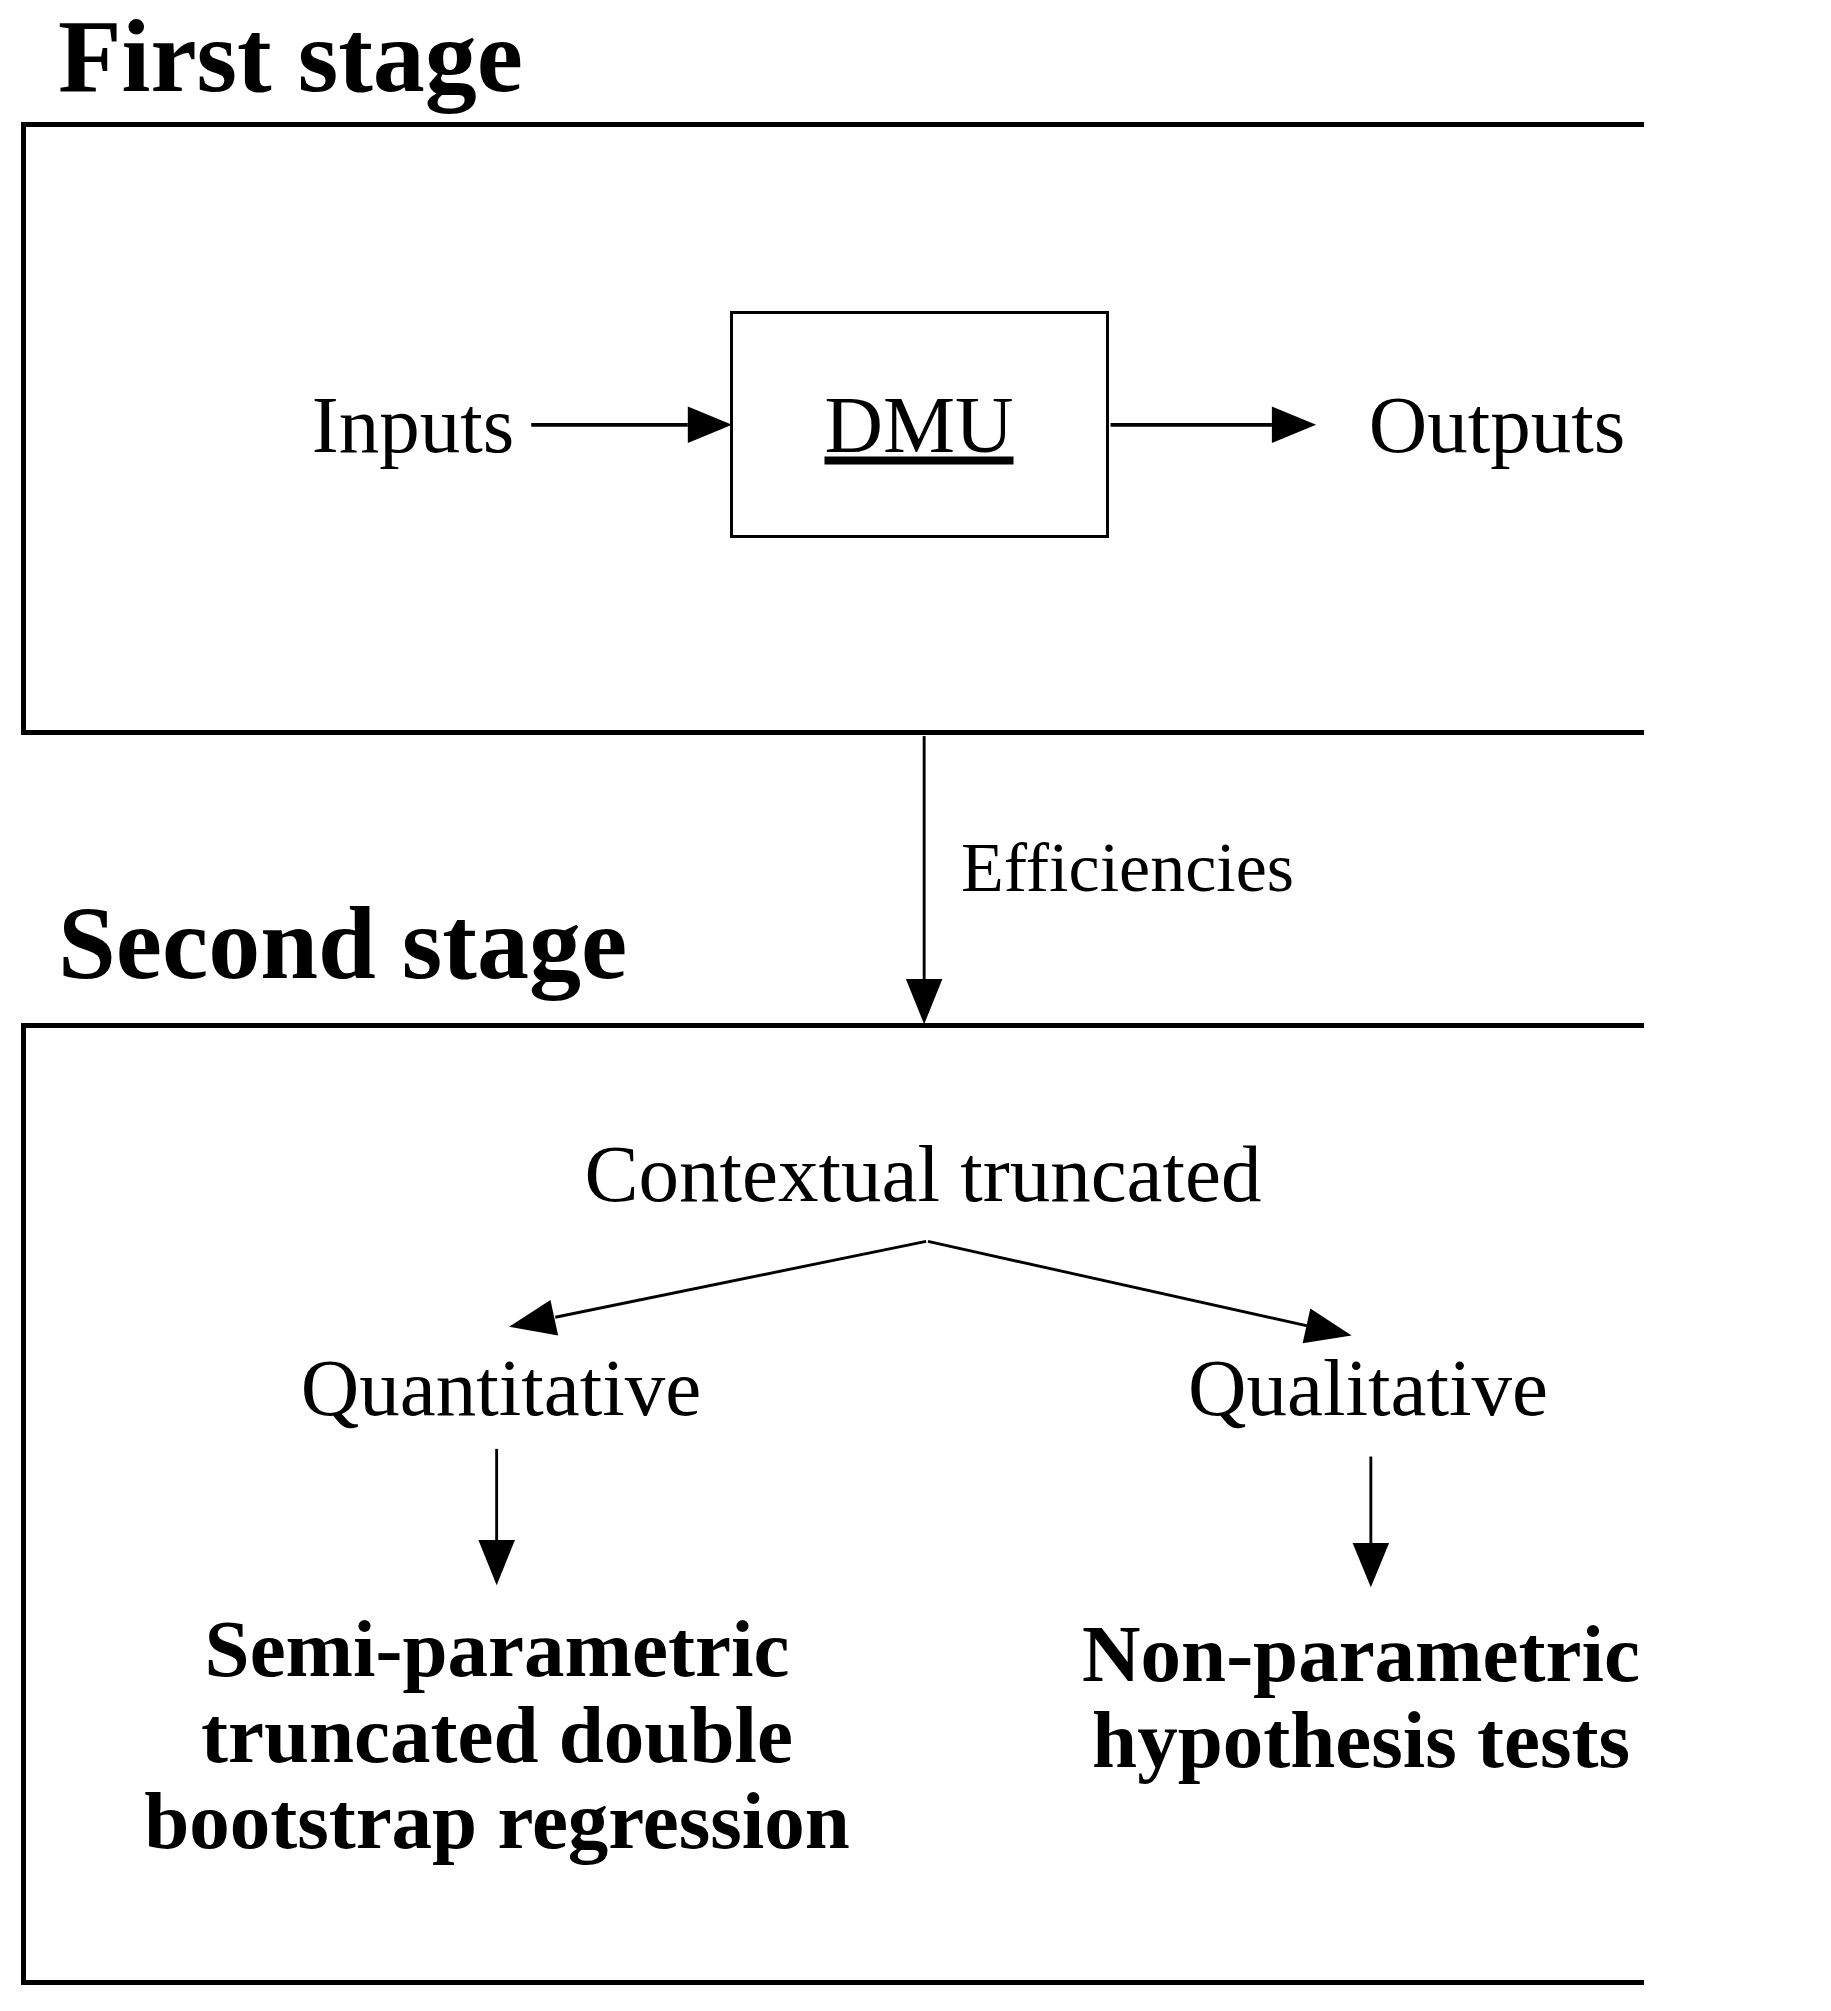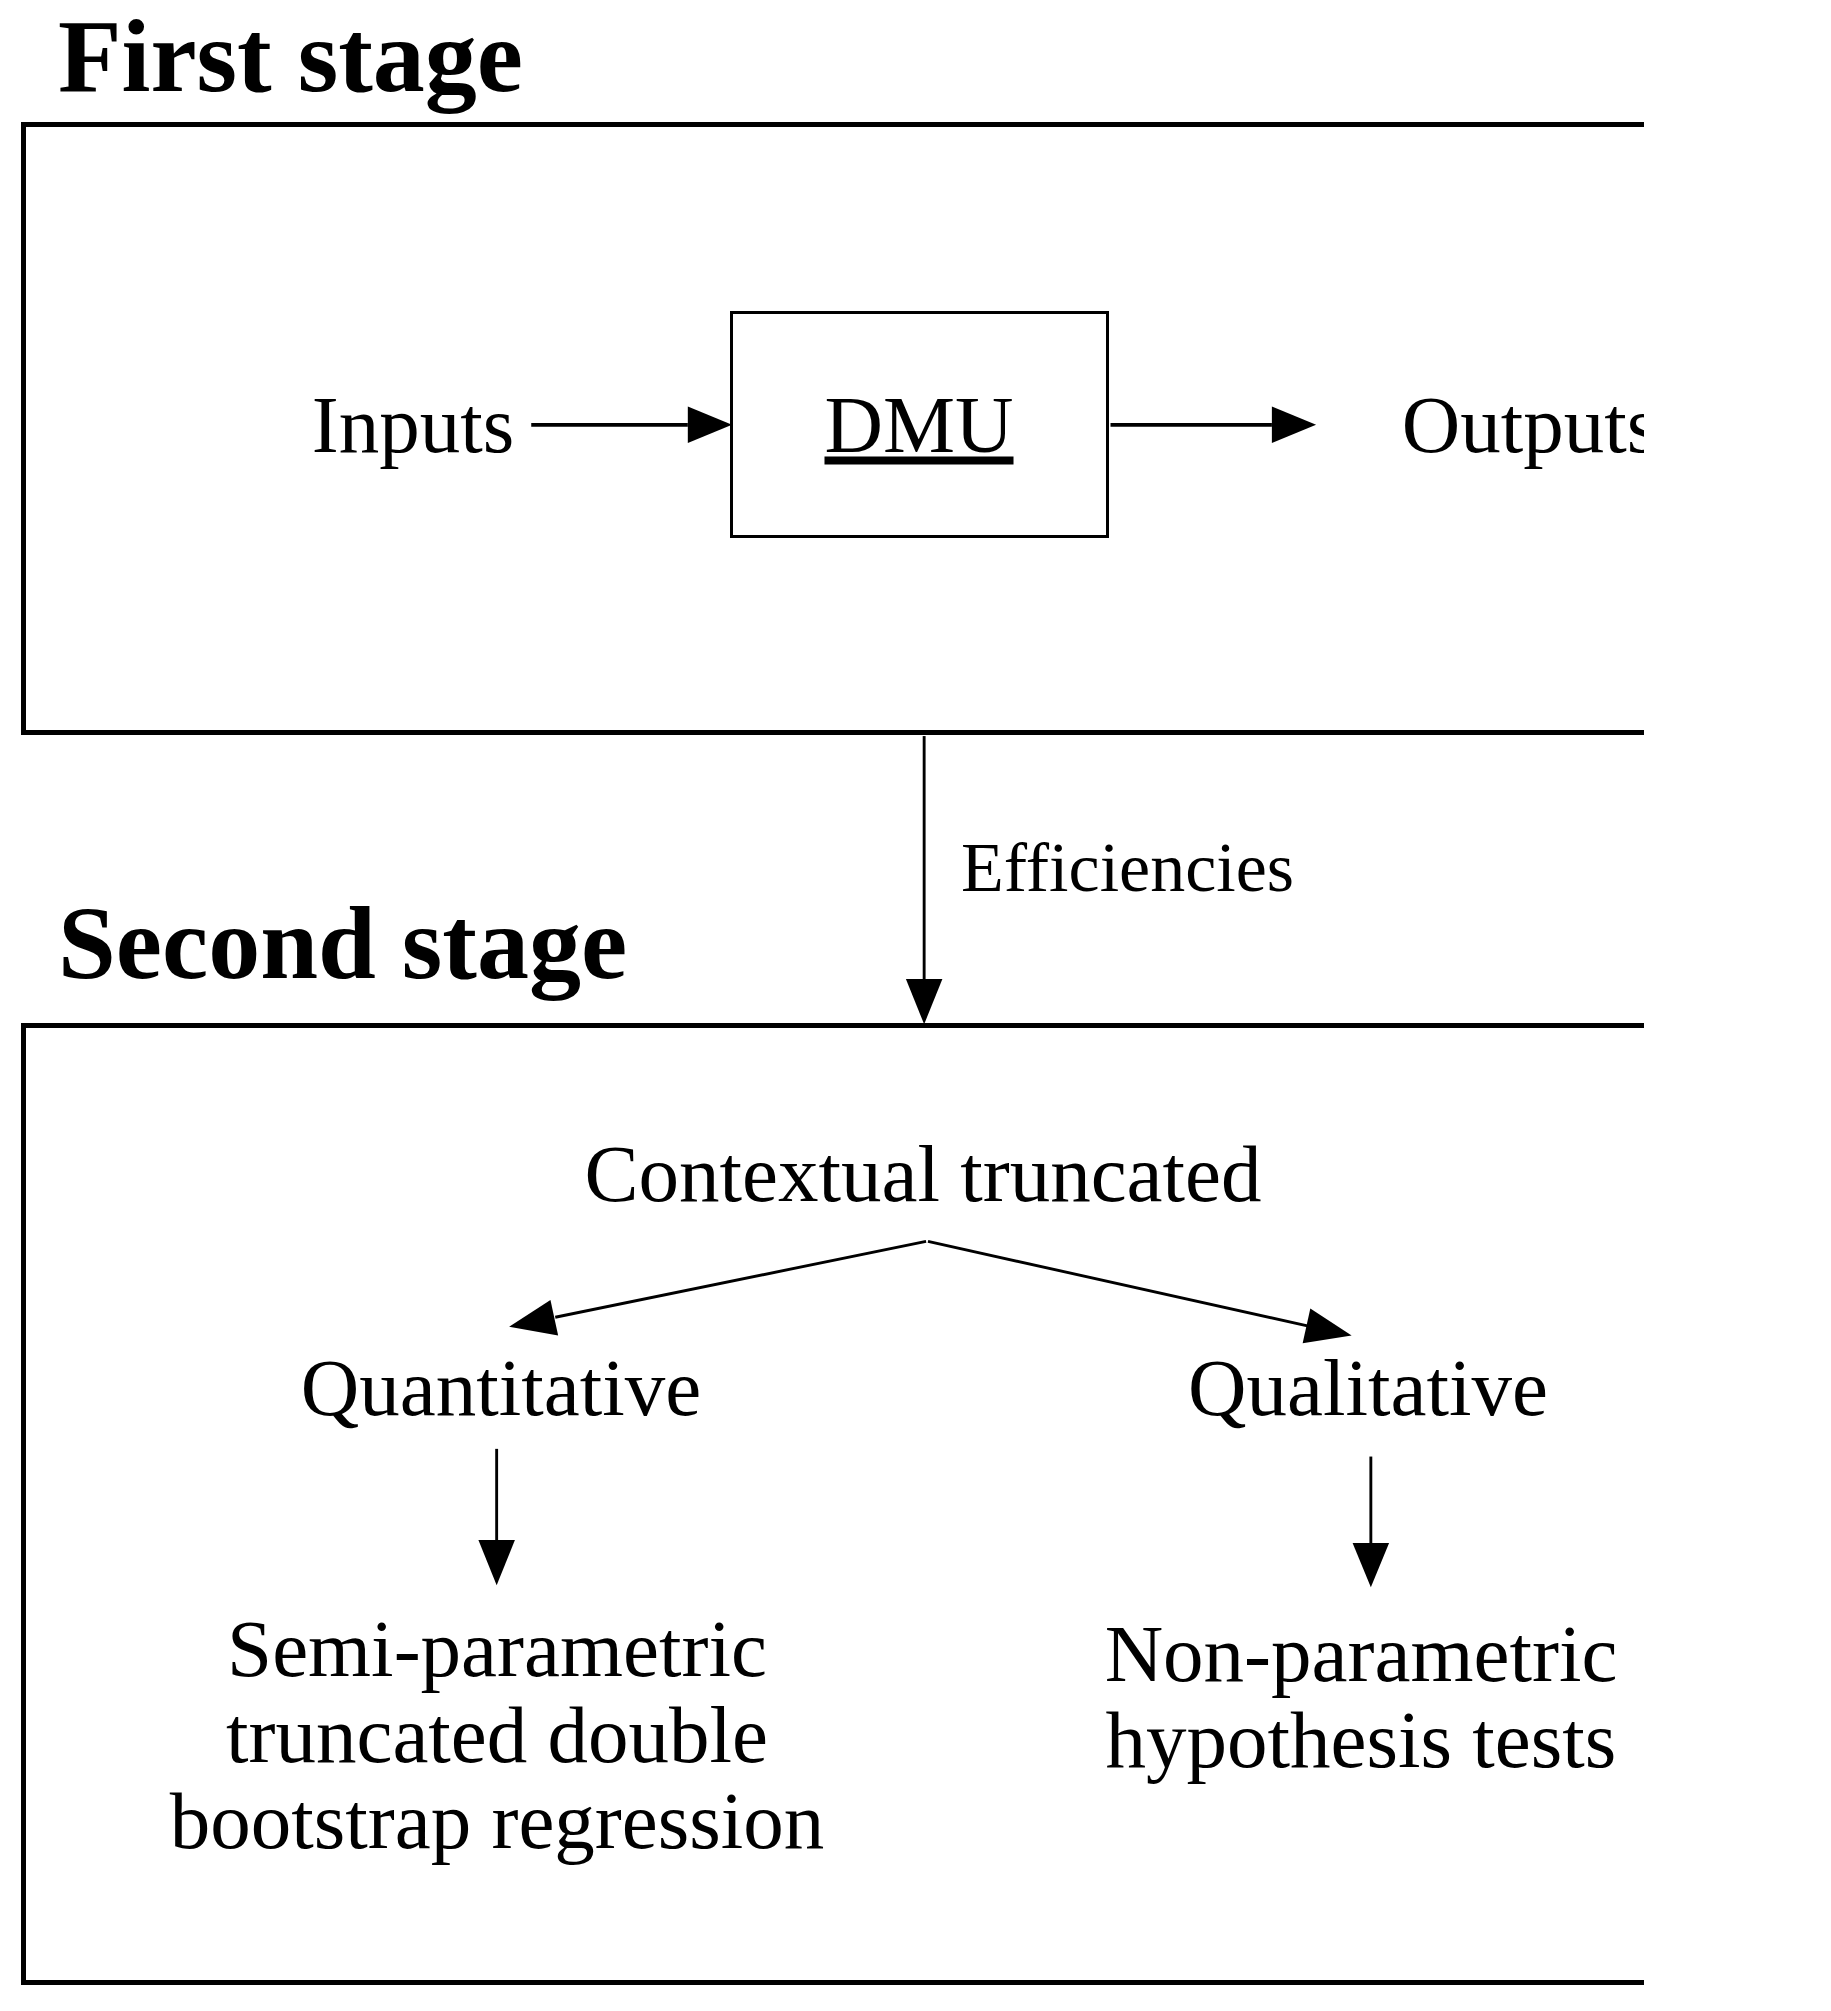--- a/index.html
+++ b/index.html
@@ -44,41 +44,42 @@
 
   .label {
     position: absolute;
     font-size: 81px;
     line-height: 1;
     white-space: nowrap;
     transform: translate(-50%, -50%);
   }
   #inputs-label   { left: 367px;  top: 425px; margin-left: 46px; }
   #dmu-label      { left: 919px;  top: 425px; text-decoration: underline; }
-  #outputs-label  { left: 1497px; top: 425px; margin-left: 33px; }
+  #outputs-label  { left: 1497px; top: 425px; }
   #contextual-label   { left: 923px;  top: 1174px; }
   #quantitative-label { left: 501px;  top: 1388px; }
   #qualitative-label  { left: 1368px; top: 1388px; }
 
   #efficiencies-label {
     position: absolute;
     left: 961px; top: 868px;
     font-size: 70px;
     line-height: 1;
     white-space: nowrap;
     transform: translateY(-50%);
   }
 
   .method-block {
     position: absolute;
     font-size: 81px;
     line-height: 86px;
     text-align: center;
     white-space: nowrap;
     transform: translateX(-50%);
+    font-weight: bold;
   }
   #quant-method-block { left: 497px;  top: 1606px; }
   #qual-method-block  { left: 1361px; top: 1611px; text-align: center; }
 
   #arrow-layer {
     position: absolute;
     left: 0; top: 0;
     width: 1831px;
     height: 2012px;
     pointer-events: none;

